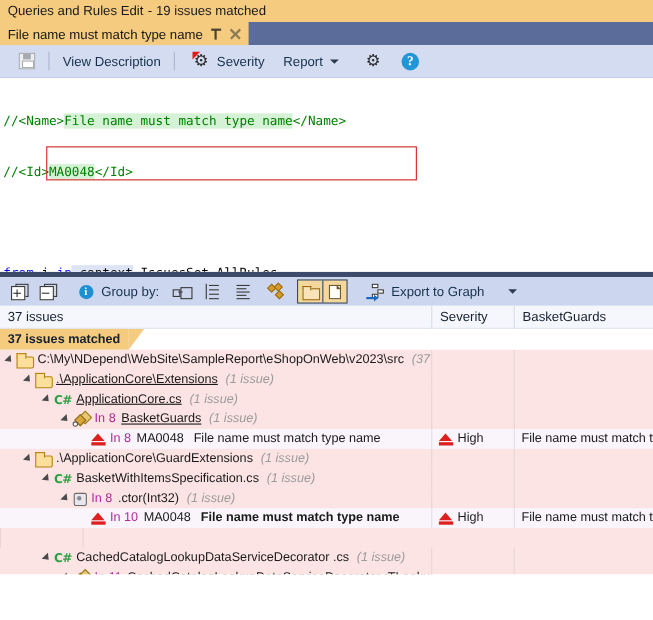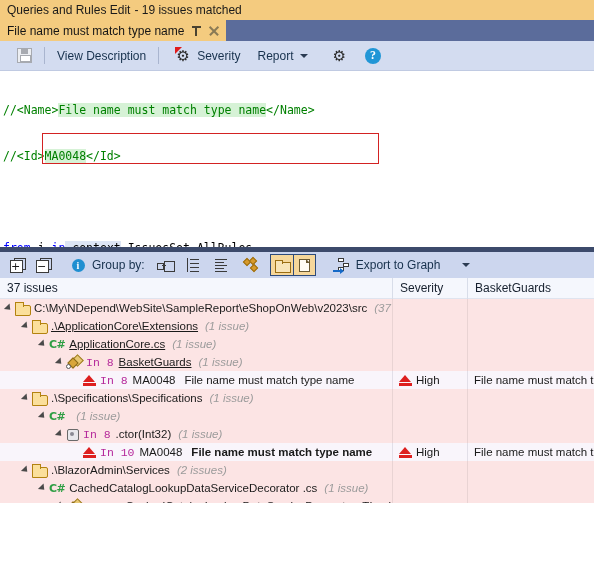--- a/index.html
+++ b/index.html
@@ -395,21 +395,21 @@
     border-bottom:7px solid #dd1f1f;
   }
   .ico-sev::after {
     content:""; position:absolute; left:0; bottom:0;
     width:13px; height:3px; background:#dd1f1f;
   }
 
   .t-path { color:#1a1a1a; }
   .t-link { color:#1a1a1a; text-decoration: underline; }
   .t-count { color:#9b9b9b; font-style: italic; margin-left:7px; }
-  .t-line { color:#b5299b; margin-right:5px;font-family:Liberation Mono, monospace; }
+  .t-line { color:#b5299b; margin-right:5px; }
   .t-id { color:#1a1a1a; margin-right:9px; }
   .t-msg { color:#1a1a1a; }
   .t-msg.bold { font-weight:bold; }
   .sev-text { color:#1a1a1a; }
   .exp-text { color:#1a1a1a; }
 </style>
 </head>
 <body>
 
 <div id="app">
@@ -539,20 +539,24 @@
   </div>
 
   <div class="grid-head">
     <div class="gh-cell" style="width:392px;">37 issues</div>
     <div class="gh-sep"></div>
     <div class="gh-cell" style="width:74px;">Severity</div>
     <div class="gh-sep"></div>
     <div class="gh-cell" style="flex:1;">BasketGuards</div>
   </div>
 
+  <div class="matched-banner">
+    <div class="matched-tab">37 issues matched</div>
+    <div class="matched-slope"></div>
+  </div>
 
   <div class="tree" id="tree-host">
       <div class="row">
         <div class="left">
           <span class="spacer" style="width: 6px;"></span>
           <span class="twisty"></span>
           <span class="ico-folder"></span>
           <span class="t-path">C:\My\NDepend\WebSite\SampleReport\eShopOnWeb\v2023\src</span>
           <span class="t-count">(37 i...</span>
         </div>
@@ -612,31 +616,32 @@
         </div>
         <div class="col-exp">
           <span class="exp-text">File name must match t...</span>
         </div>
       </div>
       <div class="row">
         <div class="left">
           <span class="spacer" style="width: 23px;"></span>
           <span class="twisty"></span>
           <span class="ico-folder"></span>
-          <span class="t-path">.\Specifications\Specifications</span>
+          <span class="t-path">.\ApplicationCore\GuardExtensions</span>
           <span class="t-count">(1 issue)</span>
         </div>
         <div class="col-sev"></div>
         <div class="col-exp"></div>
       </div>
       <div class="row">
         <div class="left">
           <span class="spacer" style="width: 40px;"></span>
           <span class="twisty"></span>
           <span class="ico-cs">C#</span>
+          <span class="t-path">BasketWithItemsSpecification.cs</span>
           <span class="t-count">(1 issue)</span>
         </div>
         <div class="col-sev"></div>
         <div class="col-exp"></div>
       </div>
       <div class="row">
         <div class="left">
           <span class="spacer" style="width: 57px;"></span>
           <span class="twisty"></span>
           <span class="ico-method"></span>
@@ -658,27 +663,20 @@
         </div>
         <div class="col-sev">
           <span class="ico-sev"></span>
           <span class="sev-text">High</span>
         </div>
         <div class="col-exp">
           <span class="exp-text">File name must match t...</span>
         </div>
       </div>
       <div class="row">
-        <div class="left">
-          <span class="spacer" style="width: 23px;"></span>
-          <span class="twisty"></span>
-          <span class="ico-folder"></span>
-          <span class="t-path">.\BlazorAdmin\Services</span>
-          <span class="t-count">(2 issues)</span>
-        </div>
         <div class="col-sev"></div>
         <div class="col-exp"></div>
       </div>
       <div class="row">
         <div class="left">
           <span class="spacer" style="width: 40px;"></span>
           <span class="twisty"></span>
           <span class="ico-cs">C#</span>
           <span class="t-path">CachedCatalogLookupDataServiceDecorator .cs</span>
           <span class="t-count">(1 issue)</span>

